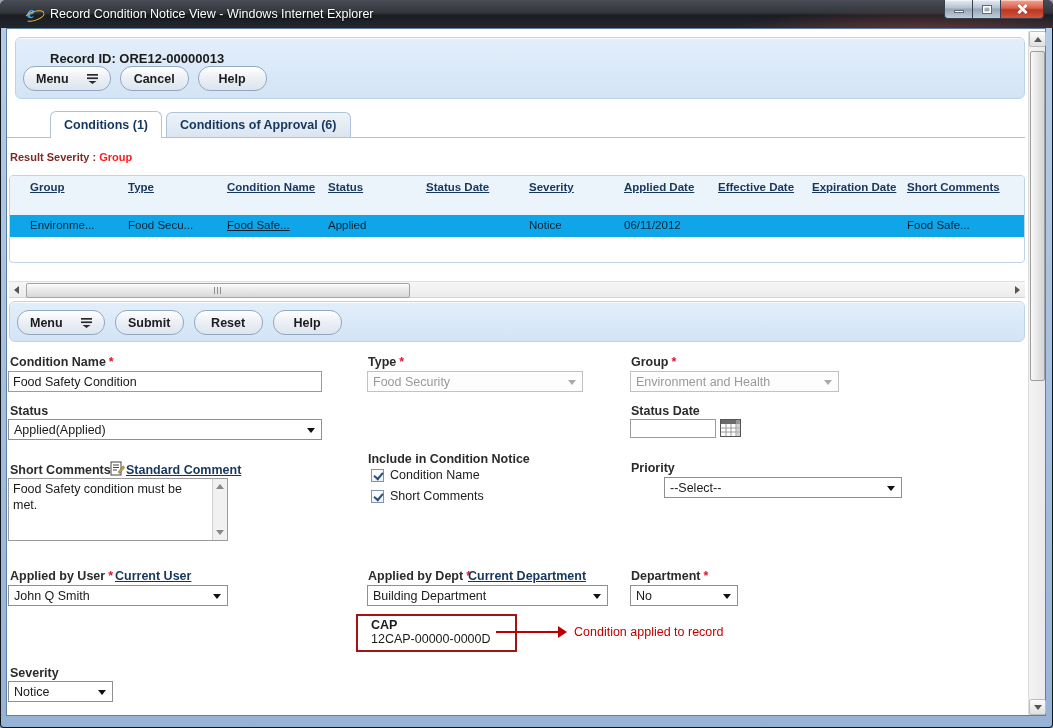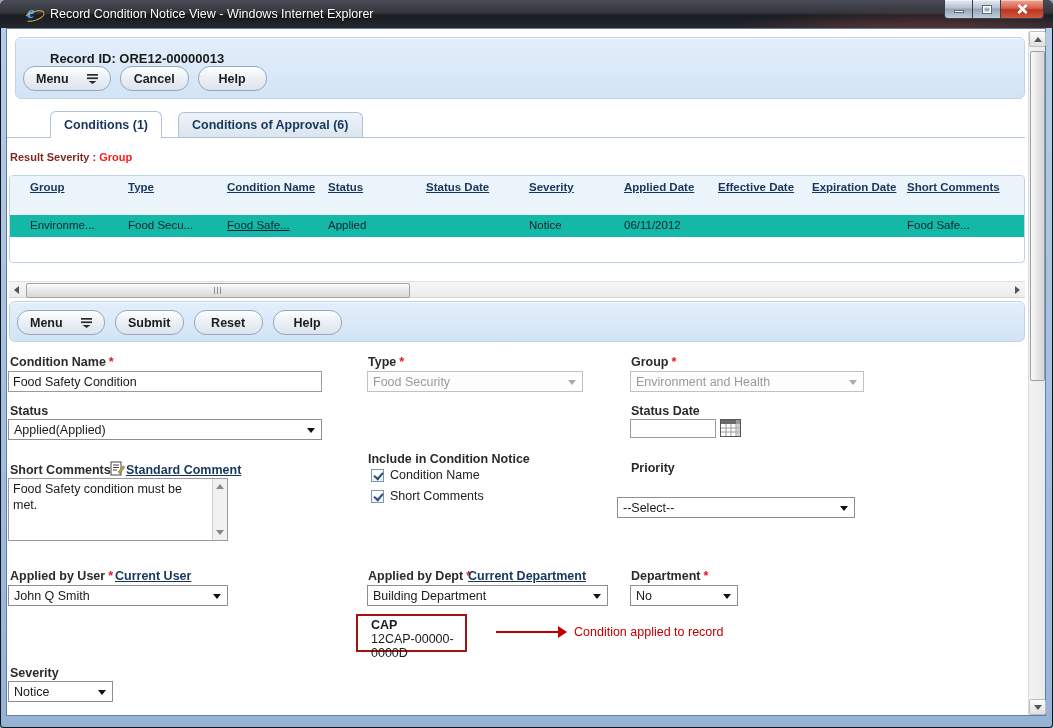--- a/index.html
+++ b/index.html
@@ -44,36 +44,36 @@
   .header-panel { left:8px; top:8px; width:1010px; height:62px; }
   .record-id { position:absolute; left:34px; top:13px; font-size:13px; font-weight:bold; color:#1a1a1a; }
   .btn-row { position:absolute; left:7px; bottom:7px; display:flex; gap:9px; }
   .btn { display:inline-flex; align-items:center; justify-content:center; gap:18px; min-width:69px; height:25px;
          padding:0 12px; background:linear-gradient(#ffffff,#eef2f7 40%,#dde4ed);
          border:1px solid #92a7c0; border-radius:12px; font-family:inherit;
          font-size:12.5px; font-weight:bold; color:#1c1c1c; cursor:pointer; box-shadow:0 1px 0 rgba(255,255,255,.9) inset; }
 
   
   .tabbar { position:absolute; left:0; top:81px; width:1018px; height:28px; border-bottom:1px solid #aec2d8;
-            display:flex; align-items:flex-end; padding-left:43px; gap:16px; }
+            display:flex; align-items:flex-end; padding-left:43px; gap:4px; }
   .tab { height:25px; line-height:24px; padding:0 13px; font-size:12.5px; font-weight:bold; color:#17365d;
          border:1px solid #aec2d8; border-bottom:none; border-radius:6px 6px 0 0;
          background:linear-gradient(#eef3f9,#dbe5ef); cursor:pointer; }
   .tab.active { background:#fff; margin-bottom:-1px; height:27px; line-height:26px; position:relative; z-index:2; }
 
   .result-severity { position:absolute; left:3px; top:122px; font-size:11px; font-weight:bold; }
   .rs-label { color:#7d2b22; } .rs-value { color:#ff1a1a; }
 
   
   .ctable { position:absolute; left:2px; top:146px; width:1016px; height:88px;
             border:1px solid #bed3ea; border-radius:4px; background:#fff; overflow:hidden; }
   .tgrid { display:grid; grid-template-columns:98px 99px 101px 98px 103px 95px 94px 94px 95px auto; padding-left:20px; }
   .thead { background:#ebf3fb; min-height:39px; }
   .th { font-size:11.5px; font-weight:bold; color:#17365d; text-decoration:underline; padding:5px 10px 2px 0; cursor:pointer; }
-  .trow { background:#14b8a6; height:22px; cursor:pointer; }
+  .trow { background:#0ea5e9; height:22px; cursor:pointer; }
   .td { font-size:11.5px; color:#0e2233; padding:4px 8px 0 0; white-space:nowrap; overflow:hidden; }
   .td.link { text-decoration:underline; }
 
   
   .hscroll { position:absolute; left:2px; top:252px; width:1016px; height:17px;
              background:linear-gradient(#f6f6f6,#ececec); border-top:1px solid #e0e0e0; border-bottom:1px solid #d5d5d5; }
   .hthumb { position:absolute; left:17px; top:1px; width:384px; height:15px; border:1px solid #a3a3a3; border-radius:2px;
             background:linear-gradient(#fcfcfc,#e8e8e8 50%,#d8d8d8); display:flex; align-items:center; justify-content:center; }
   .grip-h { width:9px; height:7px; background:repeating-linear-gradient(90deg,#8f8f8f 0 1px,transparent 1px 3px); }
   .tri { width:0; height:0; position:absolute; }
@@ -113,21 +113,21 @@
   .cb.checked::after { content:""; position:absolute; left:2px; top:2px; width:7px; height:4px;
                        border-left:2px solid #2d4f79; border-bottom:2px solid #2d4f79; transform:rotate(-50deg); }
   .cb-label { font-size:12.5px; color:#222; }
 
   .ta { position:absolute; left:1px; top:449px; width:220px; height:63px; border:1px solid #9b9b9b; background:#fff; }
   .ta-text { position:absolute; left:4px; top:2px; right:18px; font-size:12.5px; color:#1a1a1a; line-height:16px; }
   .ta-scroll { position:absolute; right:0; top:0; bottom:0; width:15px; background:#f1f1f1; border-left:1px solid #cfcfcf; }
   .ta-scroll .tri-up { border-bottom-color:#888; left:3px; top:5px; }
   .ta-scroll .tri-down { border-top-color:#888; left:3px; top:auto; bottom:5px; }
 
-  .cap-box { position:absolute; left:349px; top:585px; width:111px; height:38px; border:2px solid #a51212; background:#fff; padding:2px 0 0 13px; }
+  .cap-box { position:absolute; left:349px; top:585px; width:161px; height:38px; border:2px solid #a51212; background:#fff; padding:2px 0 0 13px; }
   .cap-title { font-size:12.5px; font-weight:bold; color:#1a1a1a; }
   .cap-id { font-size:12.5px; color:#1a1a1a; }
   .cap-line { position:absolute; left:489px; top:602px; width:62px; height:2px; background:#c00000; }
   .cap-head { position:absolute; left:551px; top:597px; width:0; height:0;
               border-top:6px solid transparent; border-bottom:6px solid transparent; border-left:9px solid #c00000; }
   .cap-note { position:absolute; left:567px; top:596px; font-size:12.5px; color:#c00000; }
 
   svg { display:block; }
 </style>
 </head>
@@ -245,21 +245,21 @@
     <div class="flabel" style="left:3px;top:326px;"><span>Condition Name</span><span class="req">*</span></div>
     <input class="tinput" style="left: 1px; top: 342px; width: 314px;" value="Food Safety Condition">
 
     <div class="flabel" style="left:361px;top:326px;"><span>Type</span><span class="req">*</span></div>
     <div class="sel disabled" style="left:360px;top:342px;width:216px;">
       <span class="sel-text">Food Security</span>
         <span class="sel-arrow"></span>
     </div>
 
     <div class="flabel" style="left:624px;top:326px;"><span>Group</span><span class="req">*</span></div>
-    <div class="sel disabled" style="left:623px;top:342px;width:234px;">
+    <div class="sel disabled" style="left:623px;top:342px;width:209px;">
       <span class="sel-text">Environment and Health</span>
         <span class="sel-arrow"></span>
     </div>
 
     <div class="flabel" style="left:3px;top:375px;">Status</div>
     <div class="sel" style="left:1px;top:390px;width:314px;">
       <span class="sel-text">Applied(Applied)</span>
         <span class="sel-arrow"></span>
     </div>
 
@@ -301,21 +301,21 @@
     <div class="cb-row" style="left:364px;top:439px;">
       <span class="cb checked"></span>
       <span class="cb-label">Condition Name</span>
     </div>
     <div class="cb-row" style="left:364px;top:460px;">
       <span class="cb checked"></span>
       <span class="cb-label">Short Comments</span>
     </div>
 
     <div class="flabel" style="left:624px;top:432px;">Priority</div>
-    <div class="sel" style="left:610px;top:448px;width:238px;margin-top:20px;">
+    <div class="sel" style="left:657px;top:448px;width:238px;">
       <span class="sel-text">--Select--</span>
         <span class="sel-arrow"></span>
     </div>
 
     <div class="flabel" style="left:3px;top:540px;"><span>Applied by User</span><span class="req">*</span></div>
     <a class="flink" style="left:108px;top:540px;">Current User</a>
     <div class="sel" style="left:1px;top:556px;width:220px;">
       <span class="sel-text">John Q Smith</span>
         <span class="sel-arrow"></span>
     </div>

